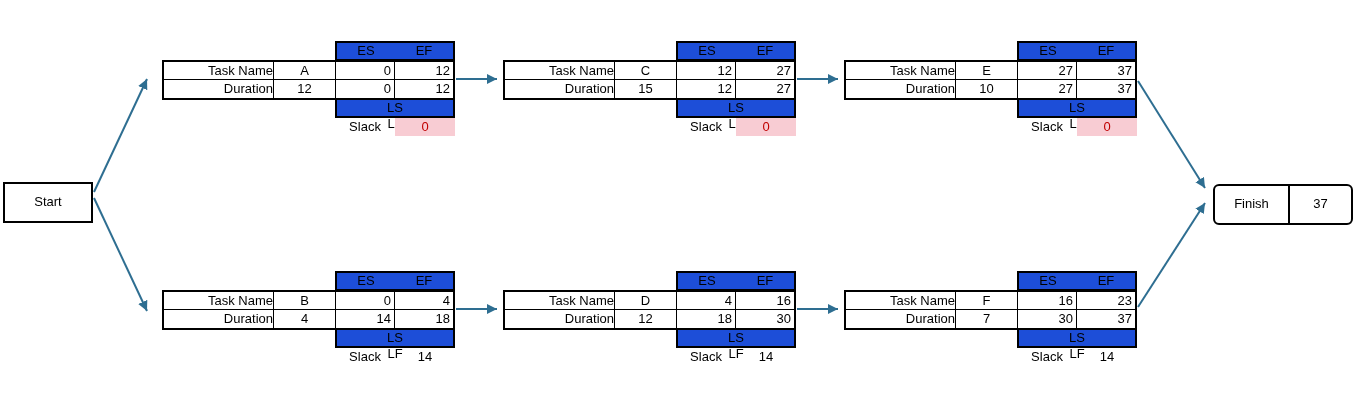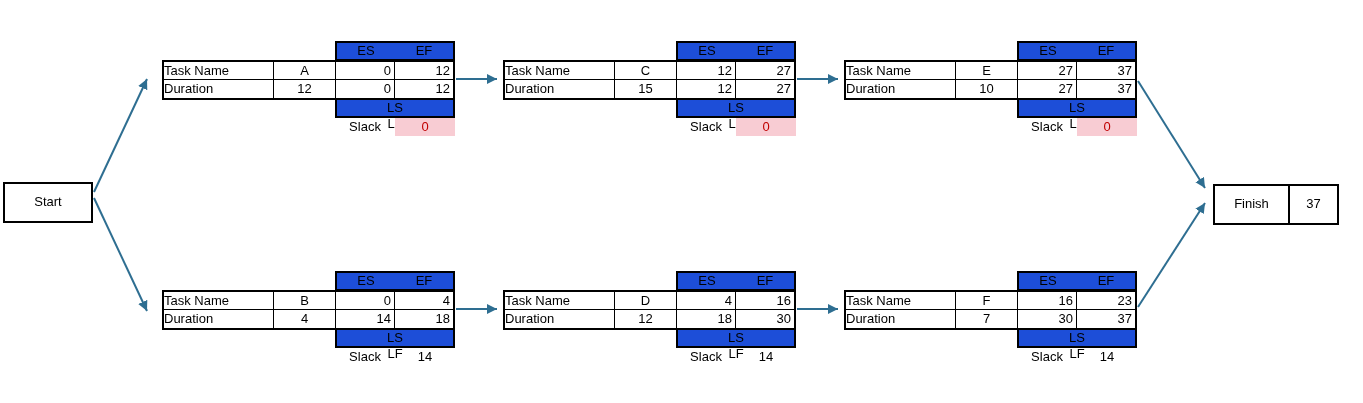--- a/index.html
+++ b/index.html
@@ -21,33 +21,33 @@
   .hdr-box.ls-box{top:57px;flex-direction:column;}
   .hcell{flex:1;text-align:center;line-height:16px;}
   .main-box{
     position:absolute;left:0;top:19px;width:293px;height:40px;
     border:2px solid #000;box-sizing:border-box;background:#fff;
     display:grid;grid-template-columns:110px 62px 59px 1fr;grid-template-rows:18px 18px;
   }
   .cell{border-right:1px solid #000;border-bottom:1px solid #000;line-height:17px;overflow:hidden;}
   .cell.lastcol{border-right:none;}
   .cell.row2{border-bottom:none;}
-  .c-label{text-align:left;}
+  .c-label{text-align:right;}
   .c-center{text-align:center;}
   .c-num{text-align:right;padding-right:3px;box-sizing:border-box;}
   .slack-row{position:absolute;left:173px;top:77px;width:120px;height:18px;display:flex;}
   .slack-label{width:60px;text-align:center;line-height:18px;}
   .slack-value{width:60px;text-align:center;line-height:18px;}
   .slack-value.critical{background:var(--critical-bg,#F8CCD3);color:var(--critical-fg,#C00000);}
   
   .terminal{
     position:absolute;border:2px solid #000;box-sizing:border-box;background:#fff;margin-top:8px;
   }
   #start-node{left:3px;top:174px;width:90px;height:41px;text-align:center;line-height:36px;}
-  #finish-node{left:1213px;top:176px;width:126px;height:41px;display:flex;}
+  #finish-node{left:1213px;top:176px;width:140px;height:41px;display:flex;border-radius:6px;}
   .fcell{width:73px;border-right:2px solid #000;text-align:center;line-height:36px;}
   .fcell2{flex:1;text-align:center;line-height:36px;}
   
   #connector-svg{position:absolute;left:0;top:0;width:1363px;height:403px;pointer-events:none;}
   #connector-svg line{stroke:var(--arrow-color,#2E6E91);stroke-width:2;}
 </style>
 </head>
 <body>
 
 <div id="canvas">

